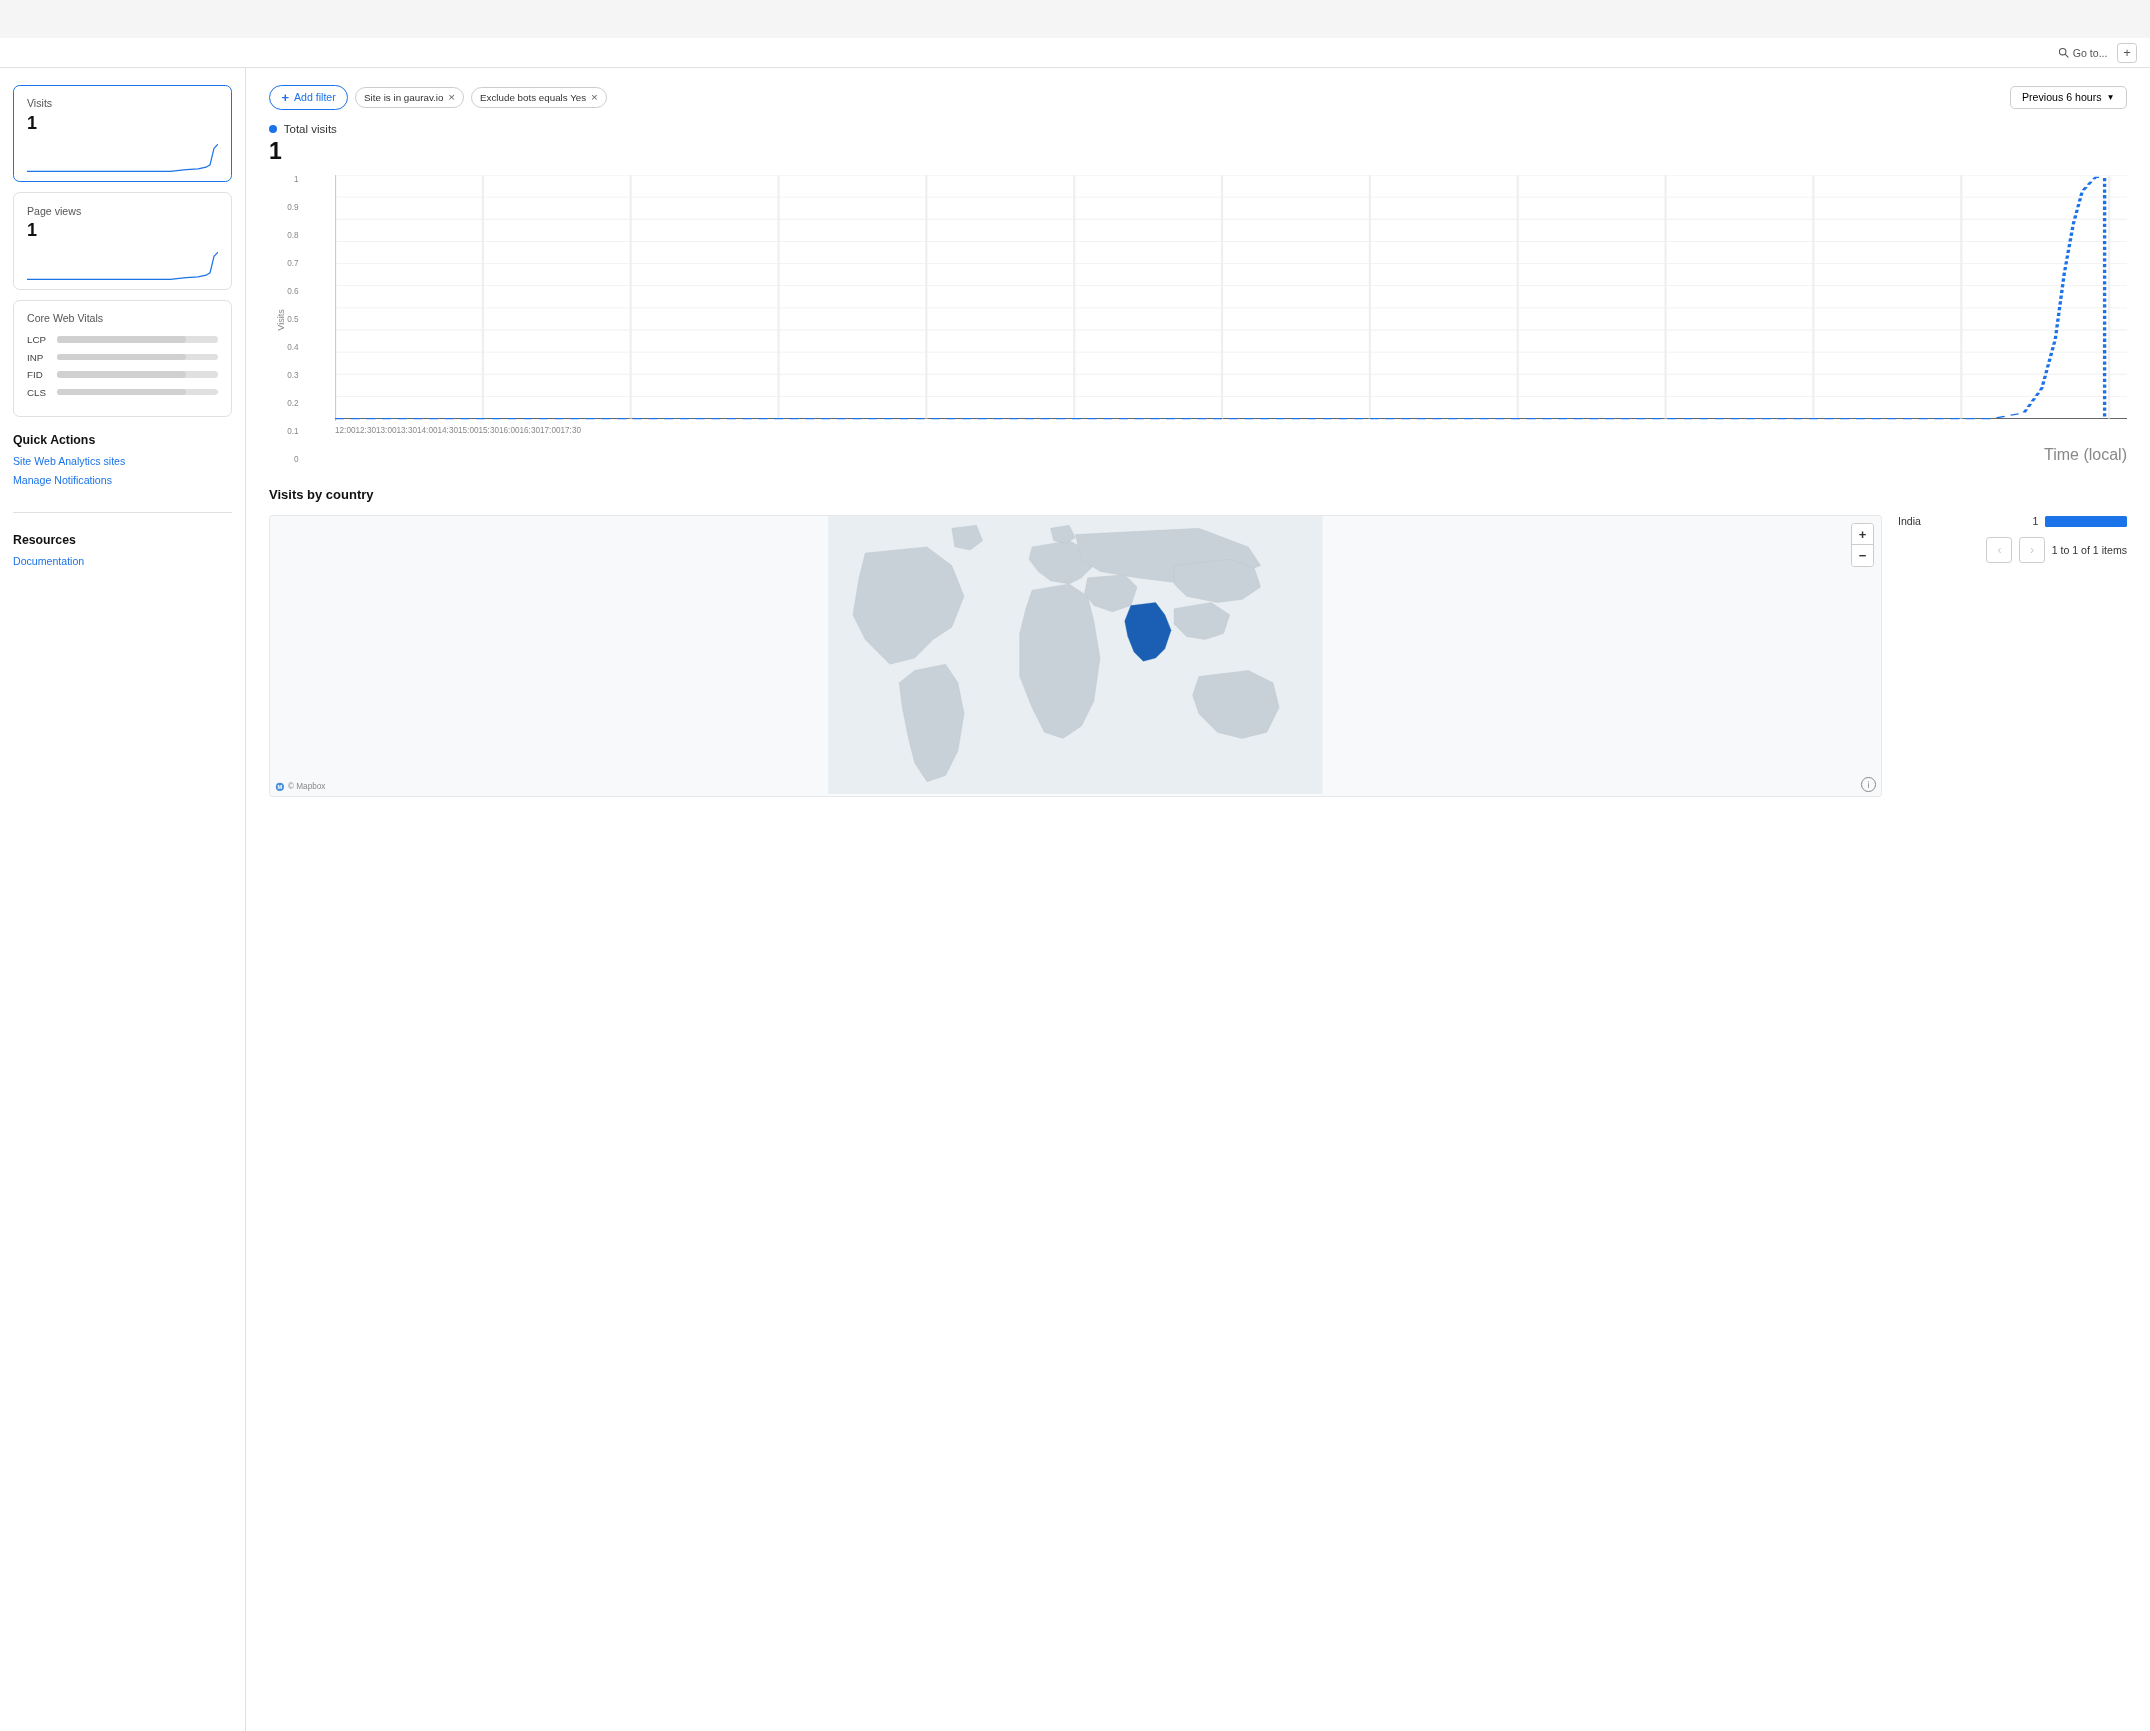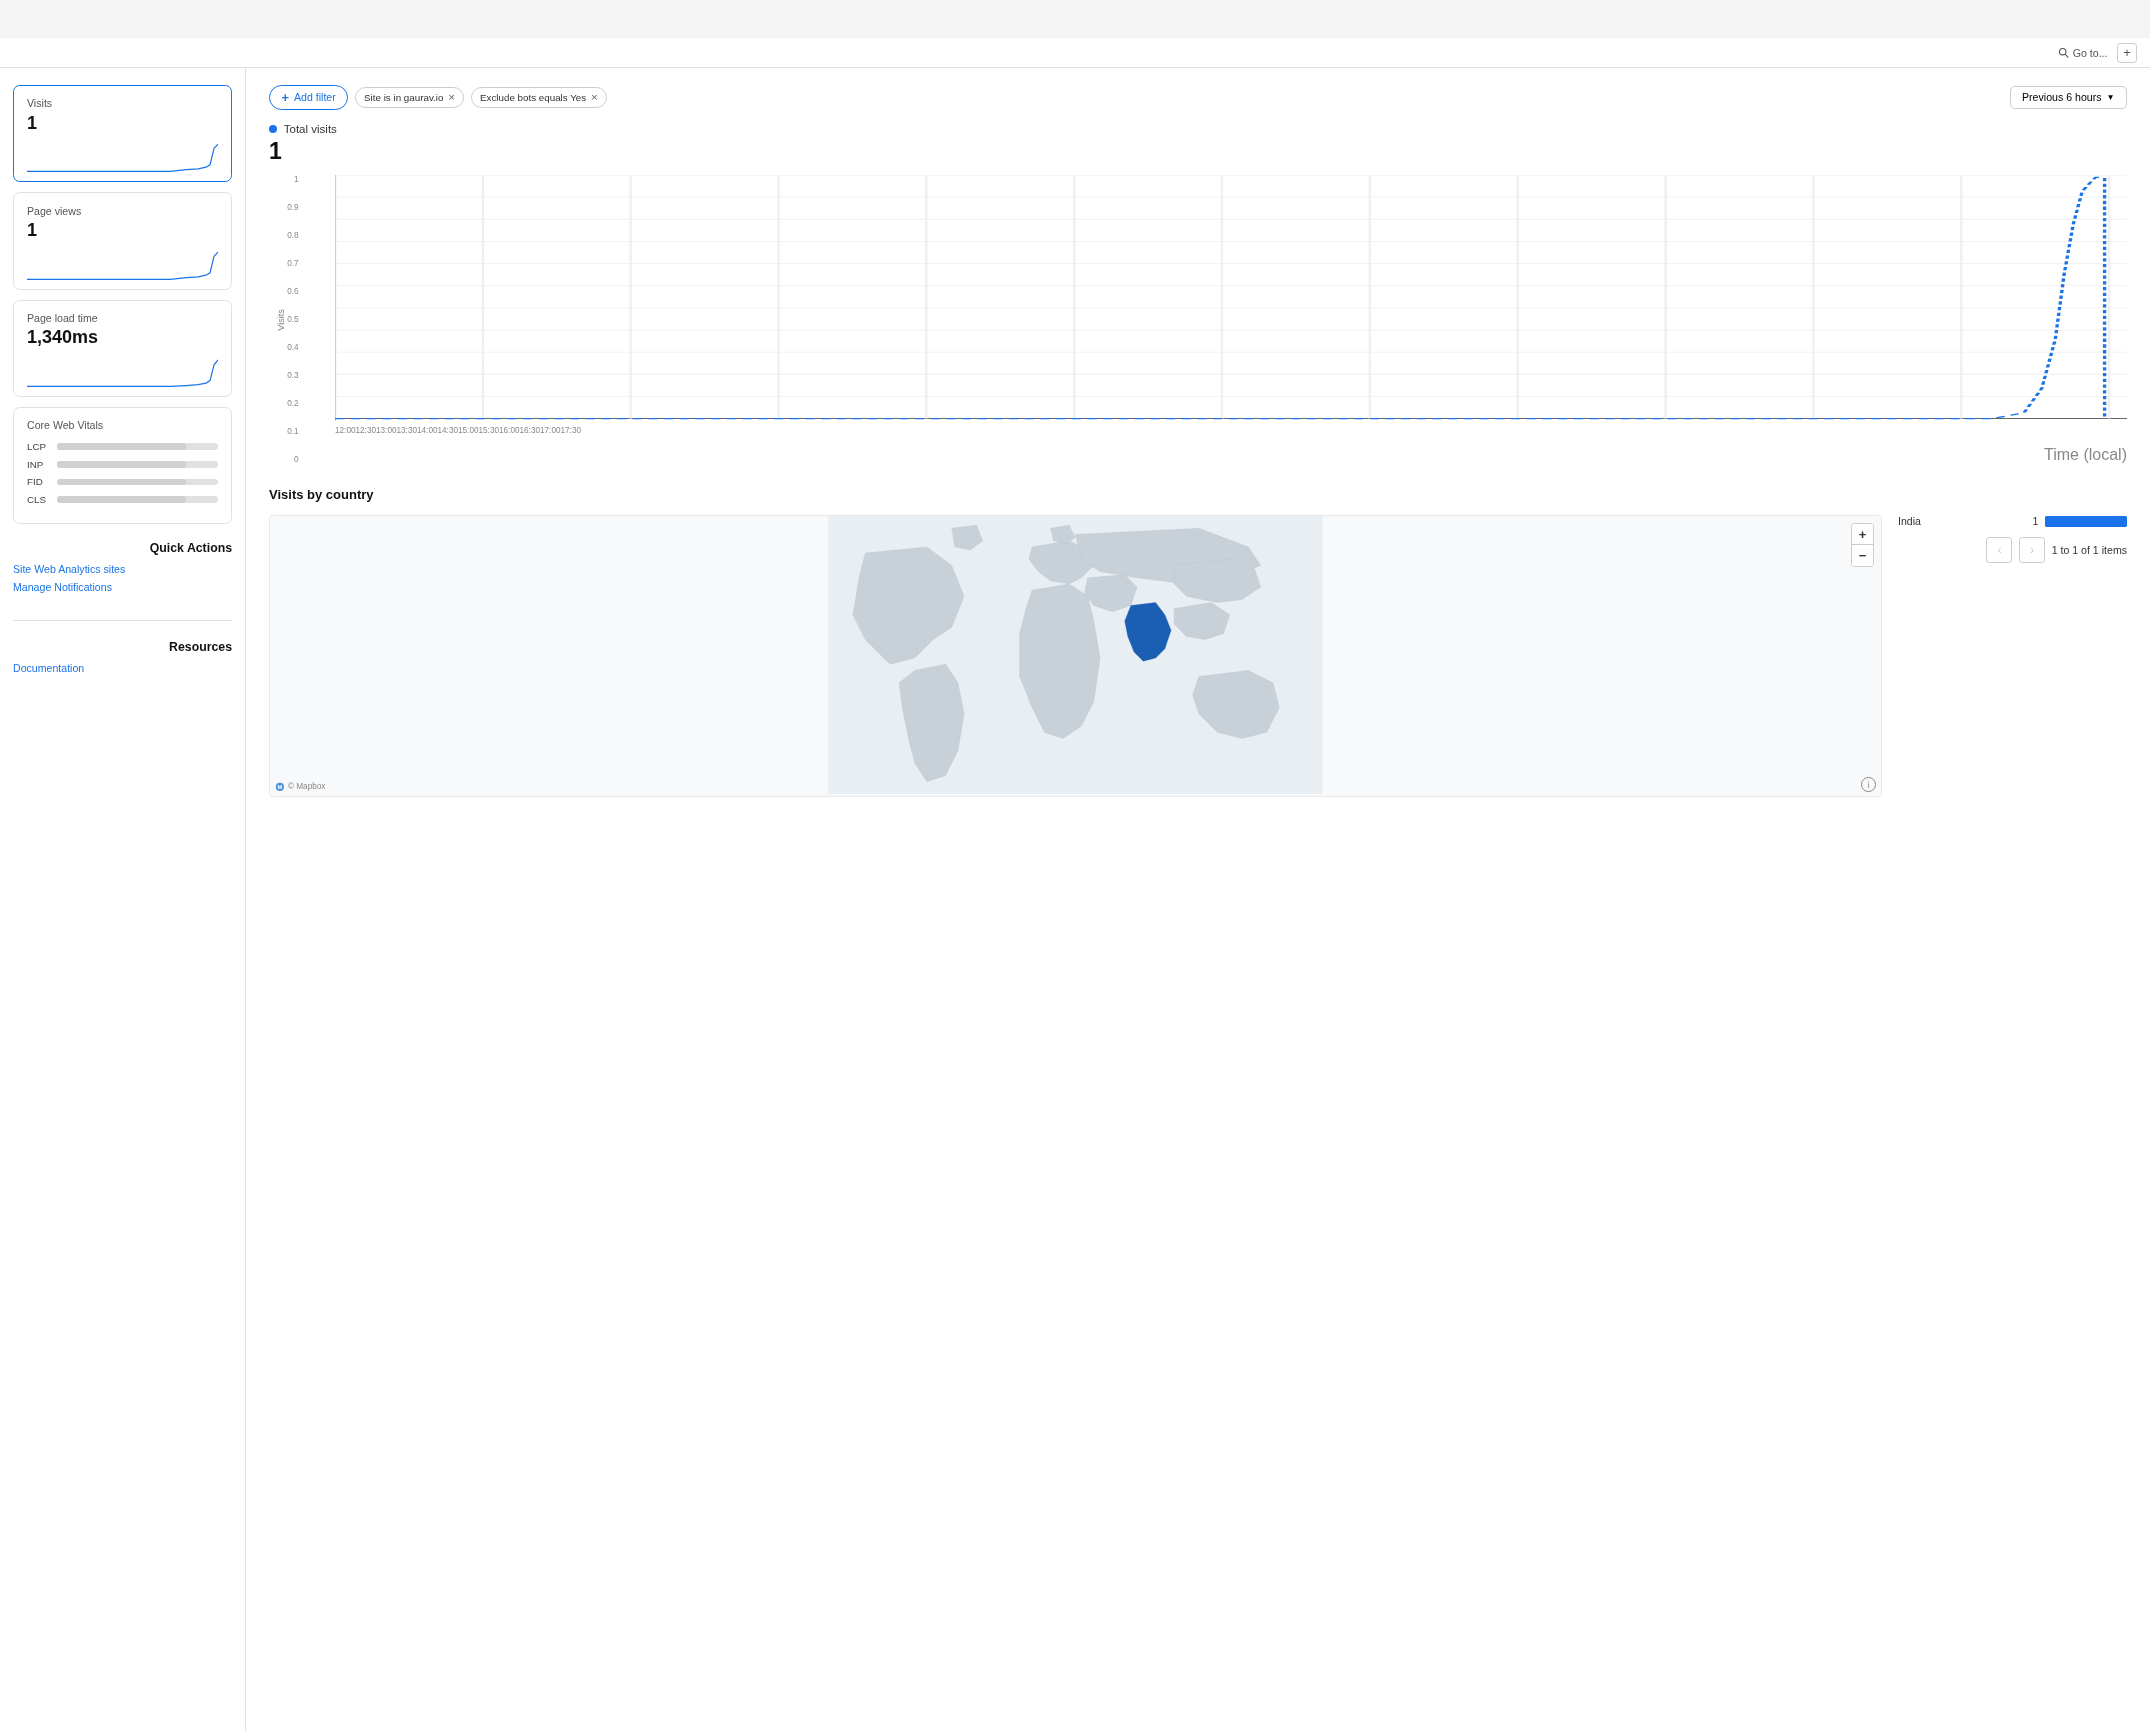--- a/index.html
+++ b/index.html
@@ -103,21 +103,20 @@
     }
 
     .quick-actions {
       padding: 6.6px 0;
     }
     .section-title {
       font-size: 12.3px;
       font-weight: 700;
       color: #111;
       margin-bottom: 8.2px;
-      text-align: right;
     }
     .action-link {
       display: block;
       color: #1a73e8;
       text-decoration: none;
       font-size: 10.6px;
       margin-bottom: 6.6px;
       cursor: pointer;
     }
 
@@ -392,29 +391,20 @@
     <div class="metric-card">
       <div class="metric-label">Page views</div>
       <div class="metric-value">1</div>
       <div class="metric-chart">
         <svg width="100%" height="33" viewBox="0 0 240 40" preserveAspectRatio="none">
           <polyline points="0,38 180,38 200,36 215,35 225,33 230,30 235,10 240,5" fill="none" stroke="#1a73e8" stroke-width="1.5"></polyline>
         </svg>
       </div>
     </div>
 
-    <div class="metric-card">
-      <div class="metric-label">Page load time</div>
-      <div class="metric-value">1,340ms</div>
-      <div class="metric-chart">
-        <svg width="100%" height="33" viewBox="0 0 240 40" preserveAspectRatio="none">
-          <polyline points="0,38 180,38 200,37 215,36 225,34 230,31 235,12 240,6" fill="none" stroke="#1a73e8" stroke-width="1.5"></polyline>
-        </svg>
-      </div>
-    </div>
 
     <div class="cwv-card">
       <div class="cwv-title">Core Web Vitals</div>
       <div class="cwv-row">
         <span class="cwv-name">LCP</span>
         <div class="cwv-bar-bg">
             <div class="cwv-bar-fill"></div>
           </div>
       </div>
       <div class="cwv-row">

